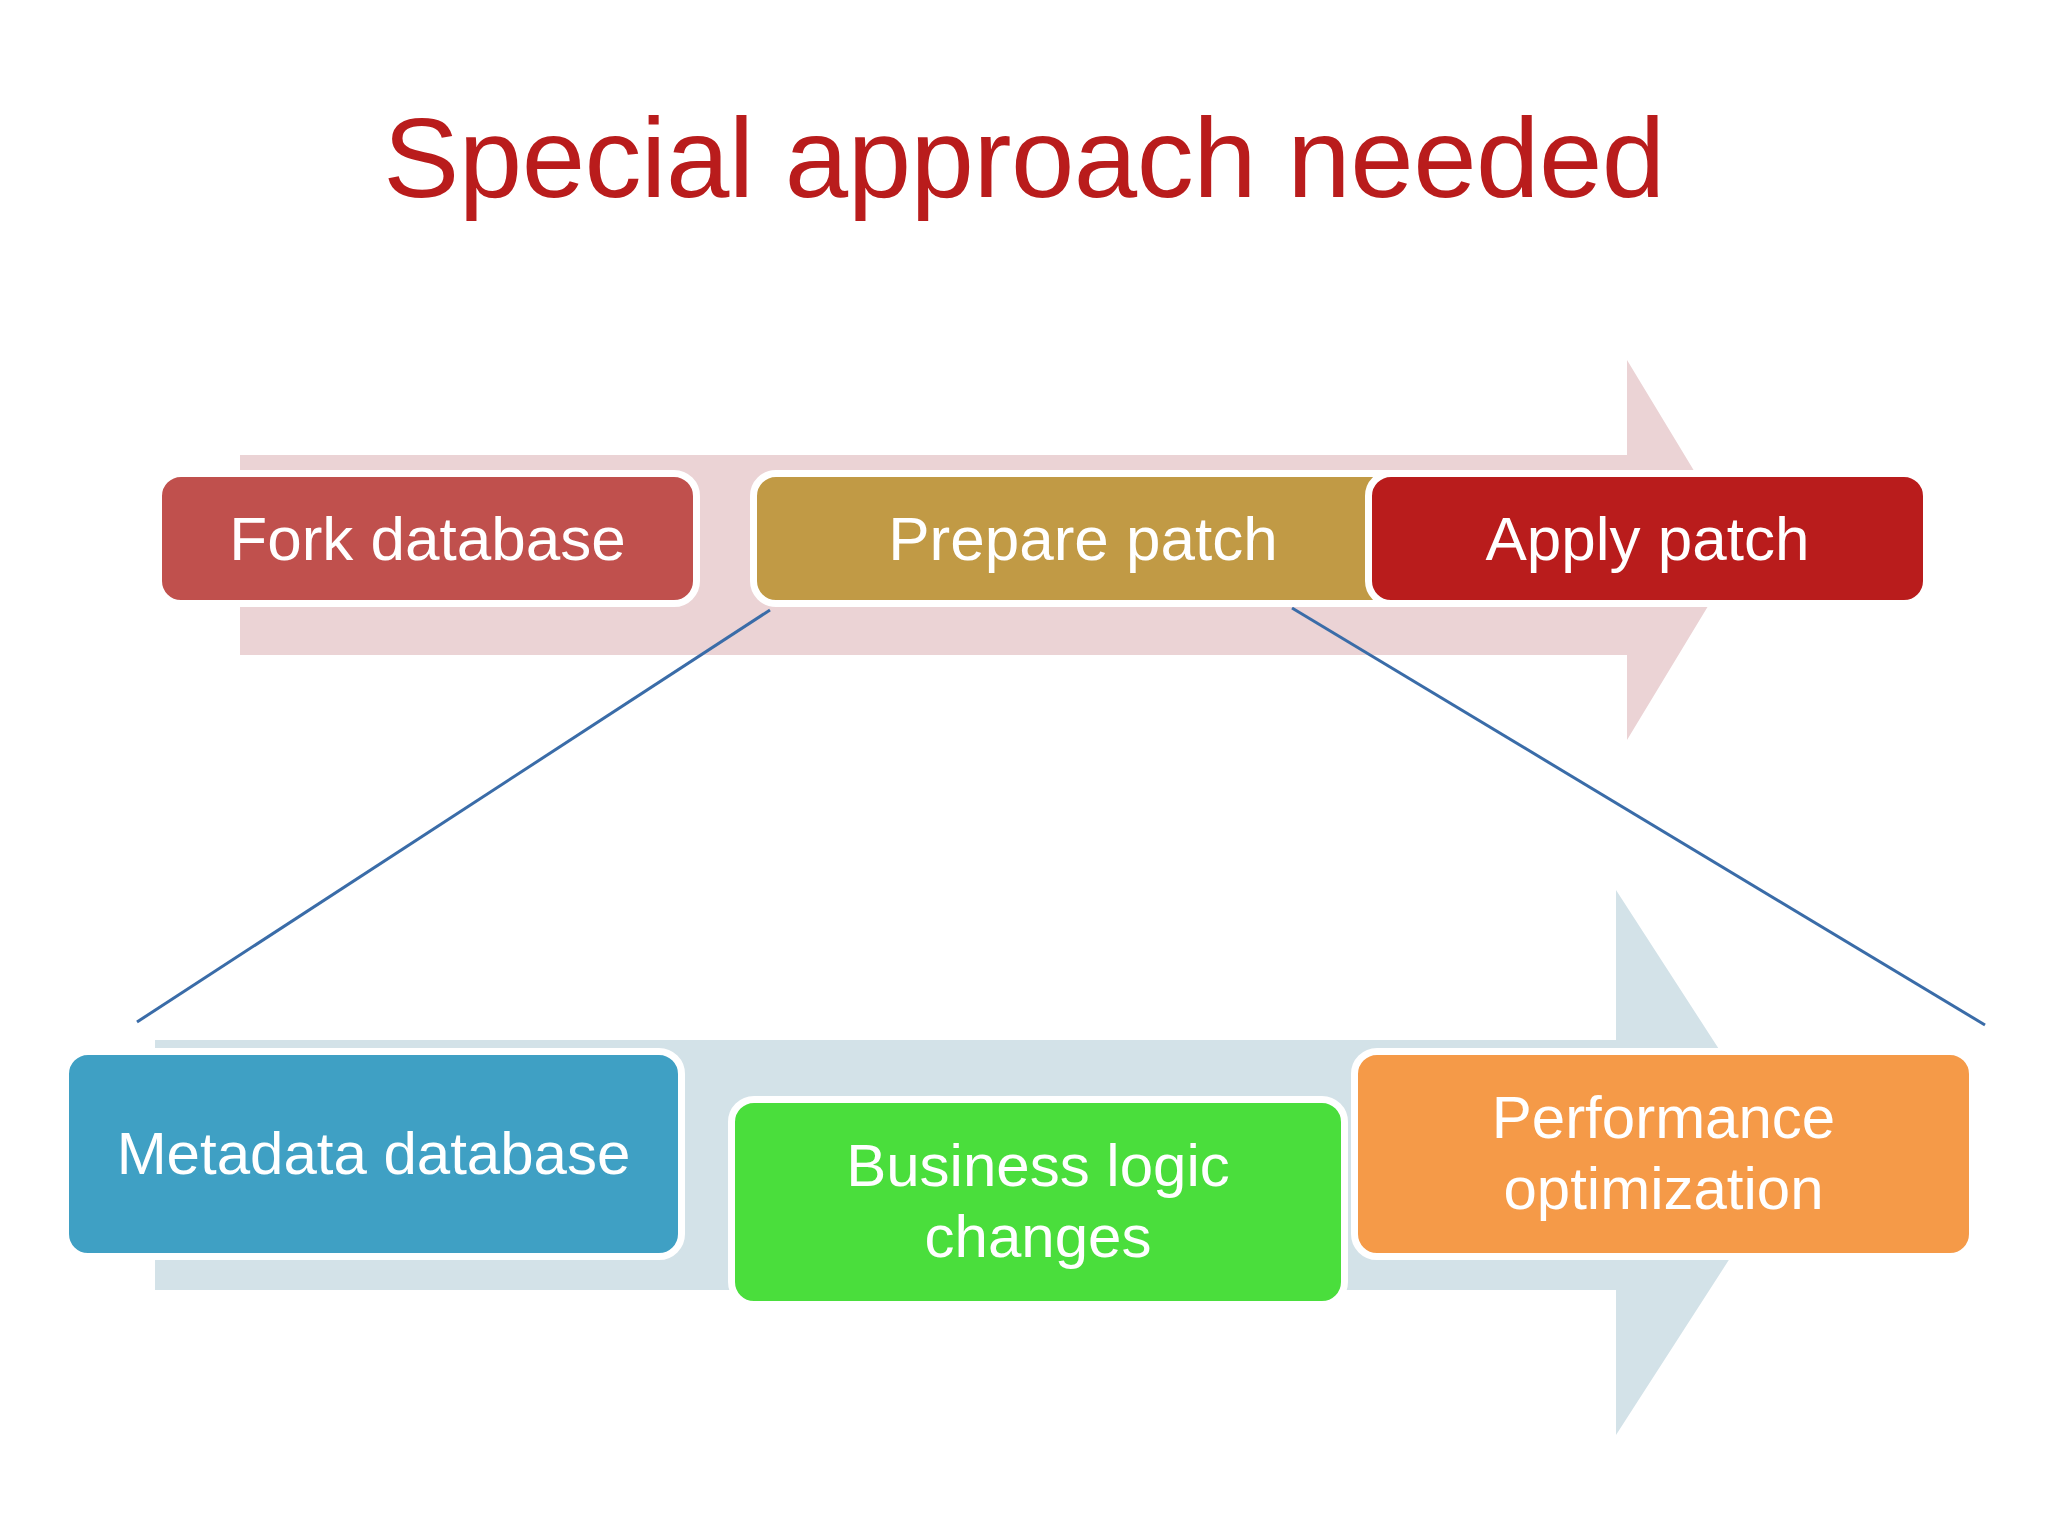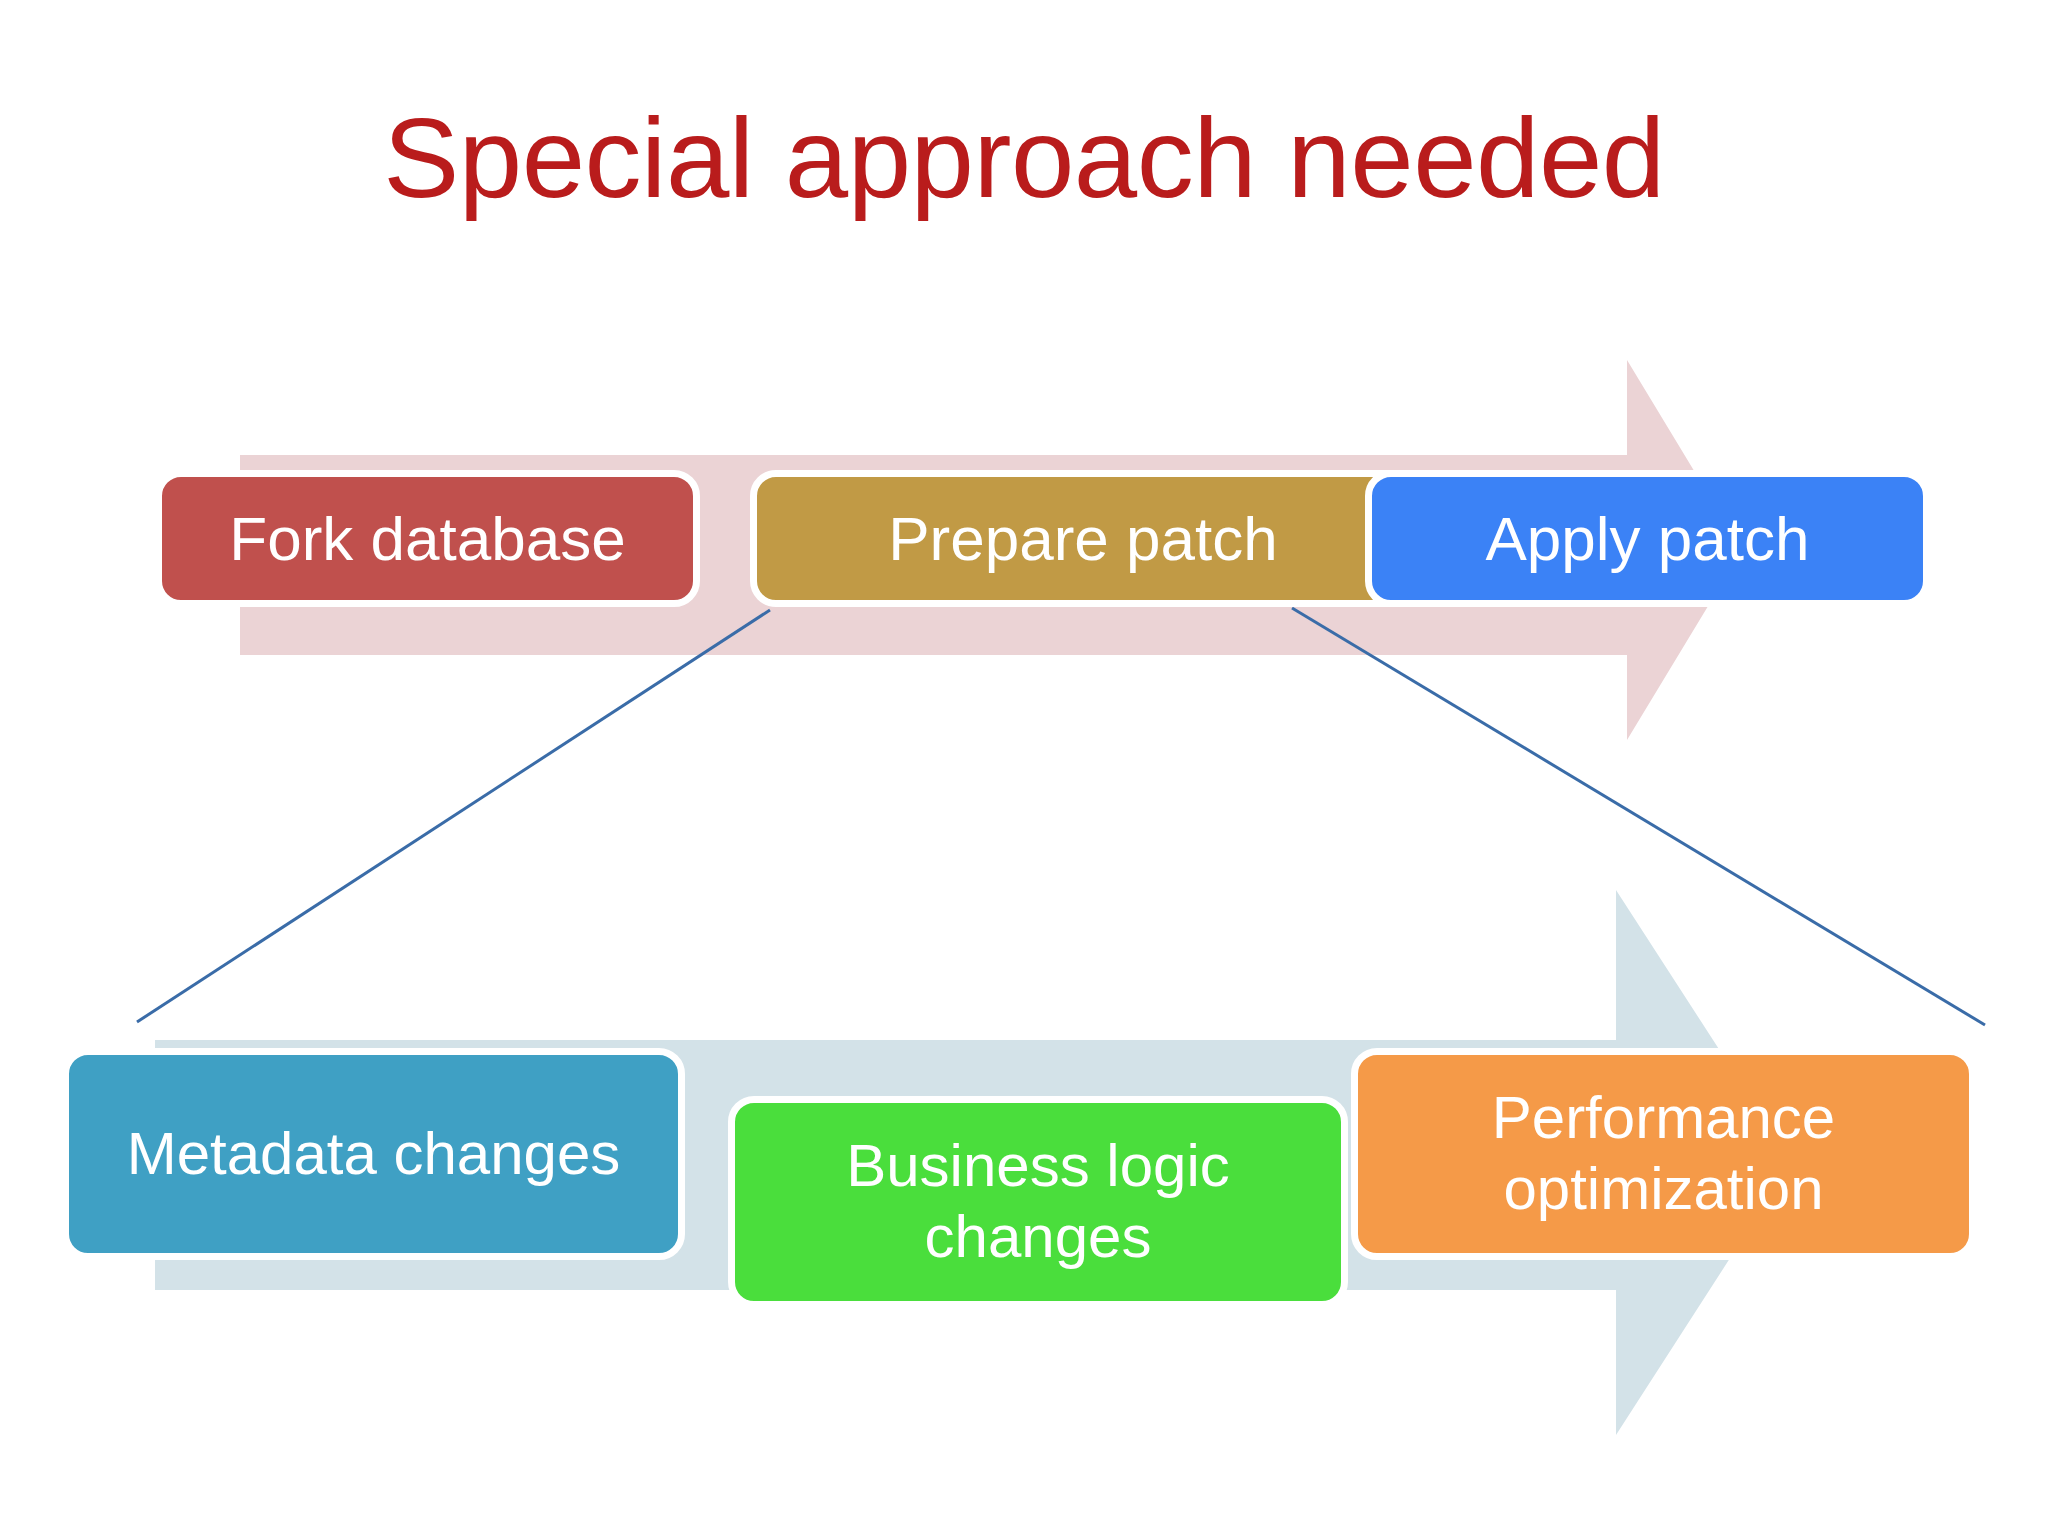--- a/index.html
+++ b/index.html
@@ -93,28 +93,28 @@
 
   <div class="row-top">
     <div class="proc-box" id="box-fork" style="background-color: rgb(192, 80, 77);">
       <span class="box-label">Fork database</span>
     </div>
 
     <div class="proc-box" id="box-prepare" style="background-color: rgb(193, 154, 69);">
       <span class="box-label">Prepare patch</span>
     </div>
 
-    <div class="proc-box" id="box-apply" style="background-color: #3b82f6;">
+    <div class="proc-box" id="box-apply" style="background-color: #b91c1c;">
       <span class="box-label">Apply patch</span>
     </div>
   </div>
 
   <div class="row-bottom">
     <div class="proc-box" id="box-metadata" style="background-color: rgb(63, 160, 196);">
-      <span class="box-label">Metadata changes</span>
+      <span class="box-label">Metadata database</span>
     </div>
 
     <div class="proc-box" id="box-business" style="background-color: rgb(74, 222, 60); margin-top: 48px;">
       <span class="box-label">Business logic changes</span>
     </div>
 
     <div class="proc-box" id="box-perf" style="background-color: rgb(245, 154, 72);">
       <span class="box-label">Performance optimization</span>
     </div>
   </div>

